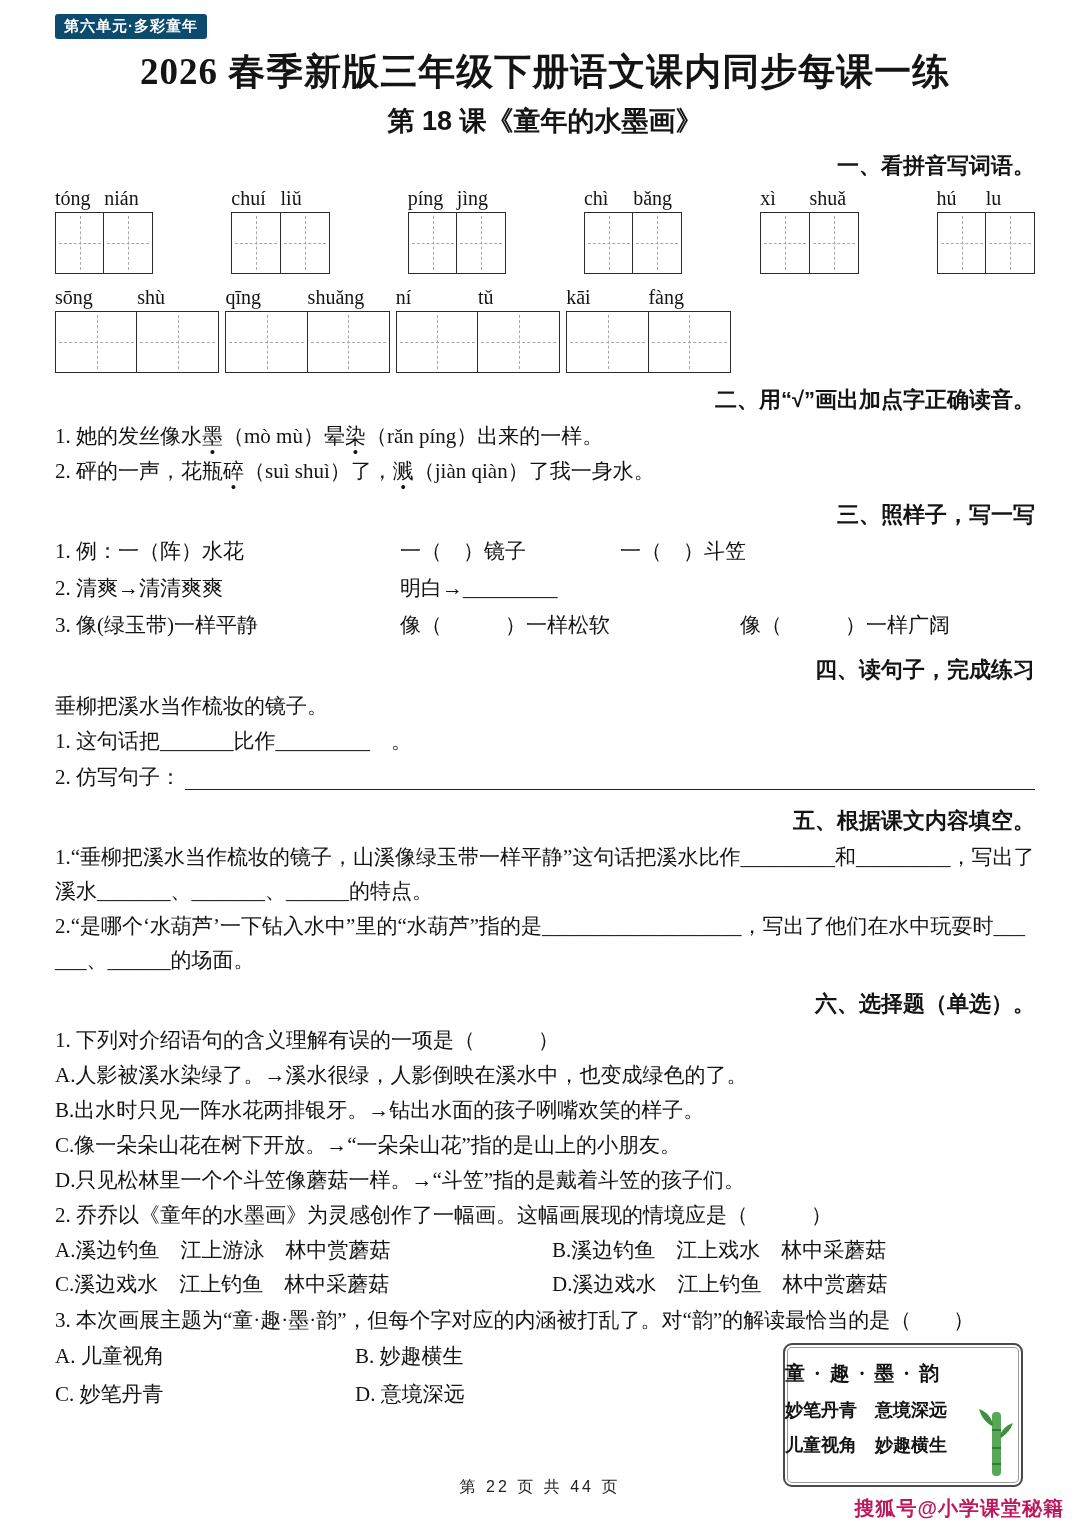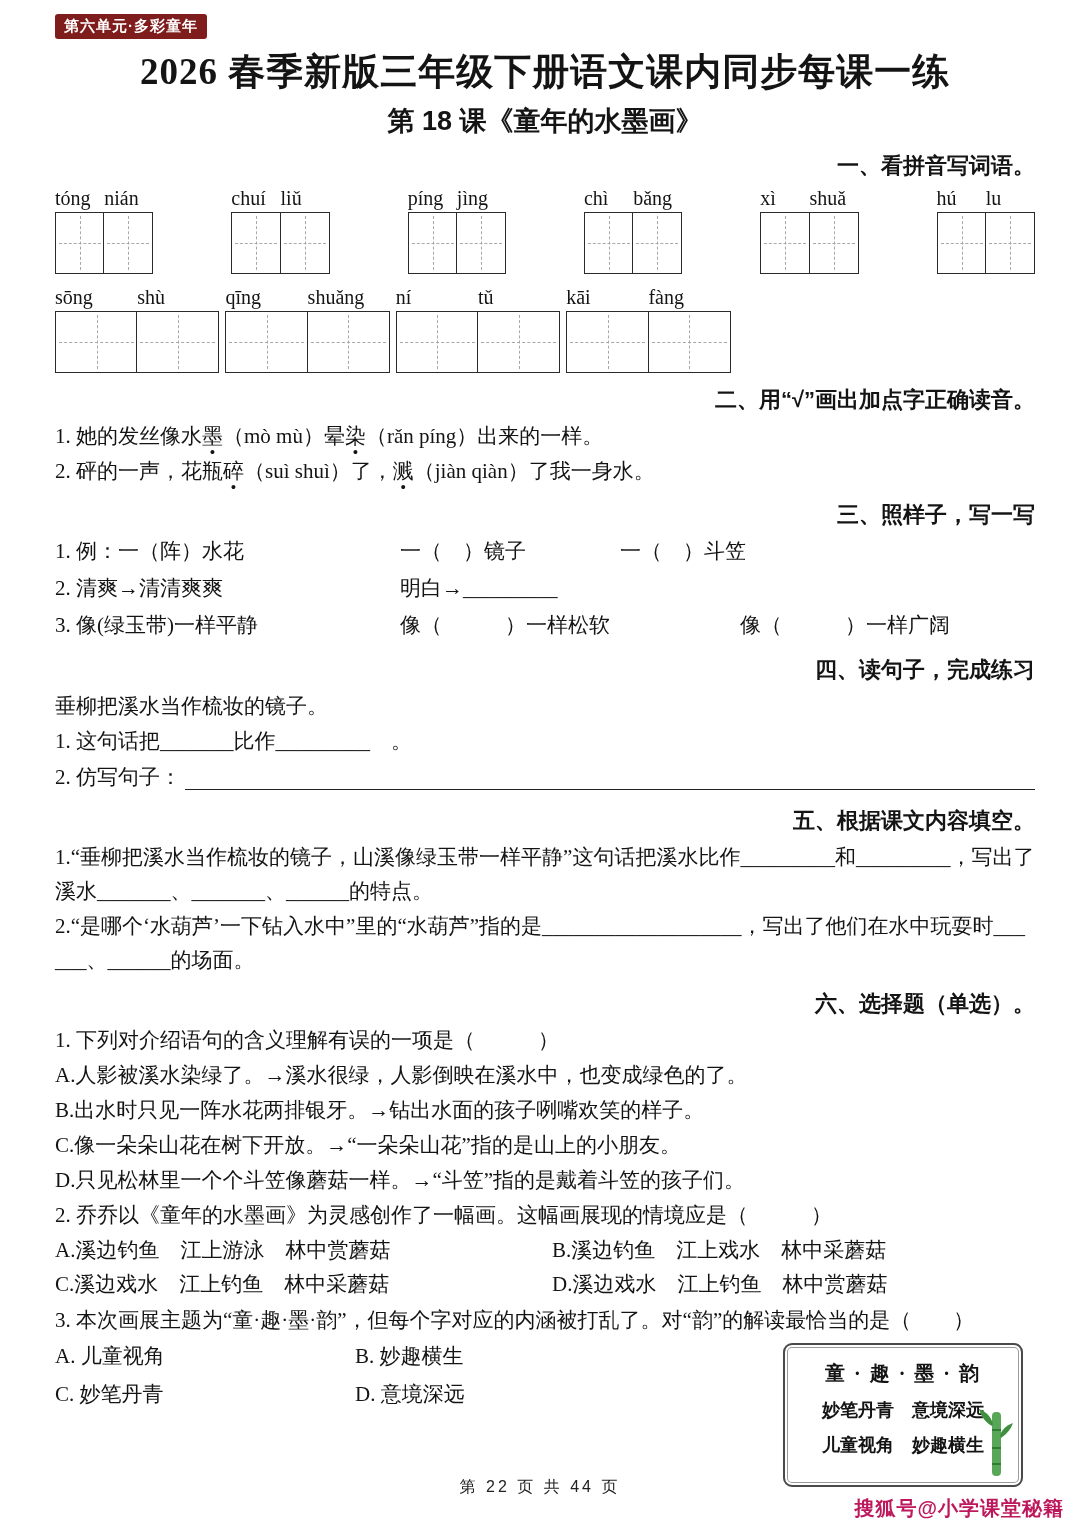--- a/index.html
+++ b/index.html
@@ -3,21 +3,21 @@
 <meta charset="utf-8">
 <style>
   *{box-sizing:border-box;margin:0;padding:0}
   html,body{background:#ffffff}
   .page{
     width:1080px;height:1528px;background:#fff;position:relative;
     padding:14px 45px 0 55px;color:#141414;overflow:hidden;
     font-family:"Liberation Serif","DejaVu Serif",serif;
   }
   .badge{
-    display:inline-block;background:#7f1d1d;color:#fff;
+    display:inline-block;background:#0c4a6e;color:#fff;
     font-family:"Liberation Sans",sans-serif;font-size:15px;font-weight:700;
     padding:3px 9px;border-radius:3px;letter-spacing:1px;
   }
   .title{
     font-family:Liberation Serif, serif;font-weight:800;font-size:37px;
     text-align:center;margin-top:8px;letter-spacing:1px;
   }
   .subtitle{
     font-family:"Liberation Sans",sans-serif;font-weight:800;font-size:27px;
     text-align:center;margin-top:6px;
@@ -62,21 +62,21 @@
   .opt2{display:flex;font-size:21px;line-height:1.62;overflow:hidden}
   .opt2 .o-left{width:497px;flex:none}
   .opt3{display:flex;font-size:21px;line-height:1.8}
   .opt3 .o3-left{width:300px;flex:none}
   .q3-area{position:relative;margin-top:2px}
   
   .theme-box{
     position:absolute;right:12px;top:40px;width:240px;height:144px;
     border:2px solid #4a4a4a;border-radius:9px;background:#fff;
     box-shadow:inset 0 0 0 2px #fff, inset 0 0 0 3px #9a9a9a;
-    text-align:center;padding-top:15px;
+    text-align:left;padding-top:15px;
   }
   .tb-title{font-weight:700;font-size:20px;letter-spacing:2px}
   .tb-line{font-size:18px;margin-top:11px;font-weight:600}
   .bamboo{position:absolute;right:8px;bottom:5px;width:34px;height:72px}
   
   .footer{
     position:absolute;left:0;right:0;bottom:30px;text-align:center;
     font-size:16px;font-family:"Liberation Sans",sans-serif;letter-spacing:3px;color:#222;
   }
   .watermark{

